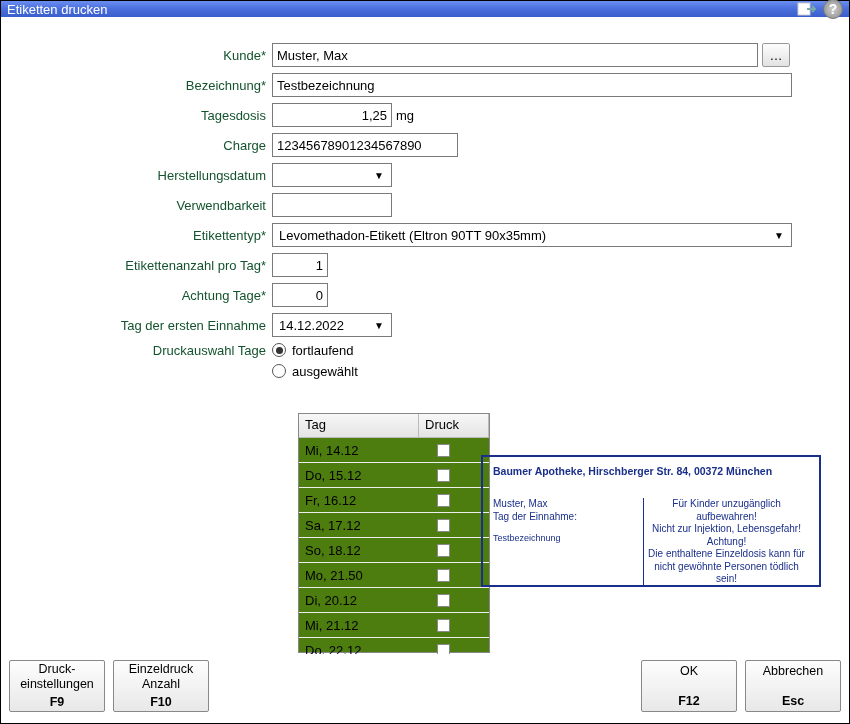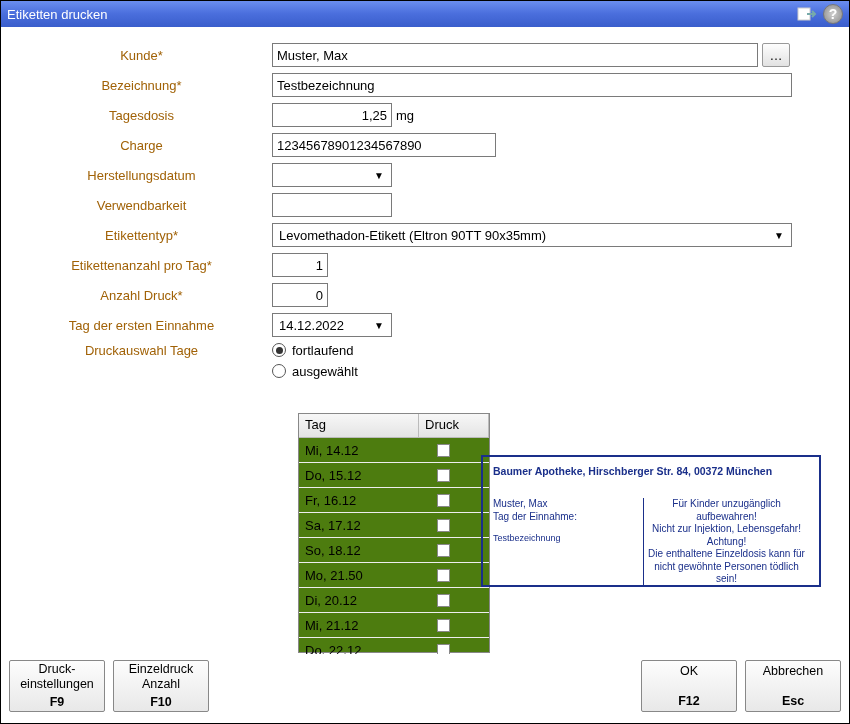--- a/index.html
+++ b/index.html
@@ -1,30 +1,30 @@
 <!DOCTYPE html>
 <html><head>
 <meta charset="utf-8">
 <style>
   * { box-sizing: border-box; }
   html, body { margin:0; padding:0; font-family: "Segoe UI", Tahoma, Arial, sans-serif; font-size:13px; background:#fff; }
   .window { width:850px; height:724px; border:1px solid #000; position:relative; background:#fff; }
   .titlebar {
-    height:26px;
+    height:16px;
     background: linear-gradient(#6a8ef0, #4a6edc 50%, #3a5ecc);
     color:#fff; display:flex; align-items:center; padding:0 6px;
     font-size:13px;
   }
   .titlebar .title { flex:1; }
   .titlebar .tb-icon { width:20px; height:18px; margin-left:6px; display:inline-flex; align-items:center; justify-content:center; }
   .help-icon { width:20px; height:20px; border-radius:50%; background:radial-gradient(#d0d0d0,#888); color:#fff; font-weight:bold; display:flex; align-items:center; justify-content:center; font-size:14px; border:1px solid #777;}
   .body { position:absolute; top:26px; left:0; right:0; bottom:0; padding:16px 16px 0 16px; }
   .form-area { height:598px; position:relative; }
   .row { display:flex; align-items:center; margin-bottom:6px; }
-  .lbl { width:255px; text-align:center; padding-right:6px; color:#a16207; }
+  .lbl { width:255px; text-align:right; padding-right:6px; color:#14532d; }
   .field { display:flex; align-items:center; gap:4px; }
   input[type=text].tb, .dd {
     border:1px solid #7a7a7a; height:24px; padding:2px 4px; font-family:inherit; font-size:13px; background:#fff;
   }
   .dd { position:relative; display:inline-flex; align-items:center; }
   .dd .dd-text { flex:1; padding-left:2px; overflow:hidden; white-space:nowrap; }
   .dd .dd-arrow { width:16px; text-align:center; font-size:10px; color:#000; }
   .btn-dots {
     width:28px; height:24px; border:1px solid #999; background:linear-gradient(#fdfdfd,#e2e2e2);
     display:inline-flex; align-items:center; justify-content:center; cursor:pointer; border-radius:2px;
@@ -100,21 +100,21 @@
         <div class="lbl">Tagesdosis</div>
         <div class="field">
           <input type="text" class="tb" style="width: 120px; text-align: right;" value="1,25">
           <span>mg</span>
         </div>
       </div>
 
       <div class="row">
         <div class="lbl">Charge</div>
         <div class="field">
-            <input type="text" class="tb" style="width: 224px;" value="12345678901234567890">
+            <input type="text" class="tb" style="width: 186px;" value="12345678901234567890">
           </div>
       </div>
 
       <div class="row">
         <div class="lbl">Herstellungsdatum</div>
         <div class="field">
           <span class="dd" style="width:120px">
             <span class="dd-text"></span>
             <span class="dd-arrow">▼</span>
           </span>
@@ -139,21 +139,21 @@
       </div>
 
       <div class="row">
         <div class="lbl">Etikettenanzahl pro Tag*</div>
         <div class="field">
             <input type="text" class="tb" style="width: 56px; text-align: right;" value="1">
           </div>
       </div>
 
       <div class="row">
-        <div class="lbl">Anzahl Druck*</div>
+        <div class="lbl">Achtung Tage*</div>
         <div class="field">
             <input type="text" class="tb" style="width: 56px; text-align: right;" value="0">
           </div>
       </div>
 
       <div class="row">
         <div class="lbl">Tag der ersten Einnahme</div>
         <div class="field">
           <span class="dd" style="width:120px">
             <span class="dd-text">14.12.2022</span>

